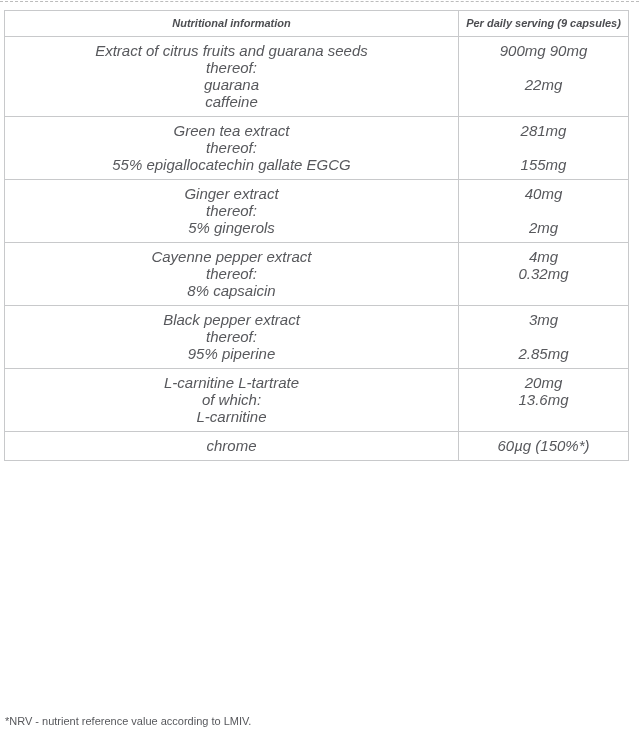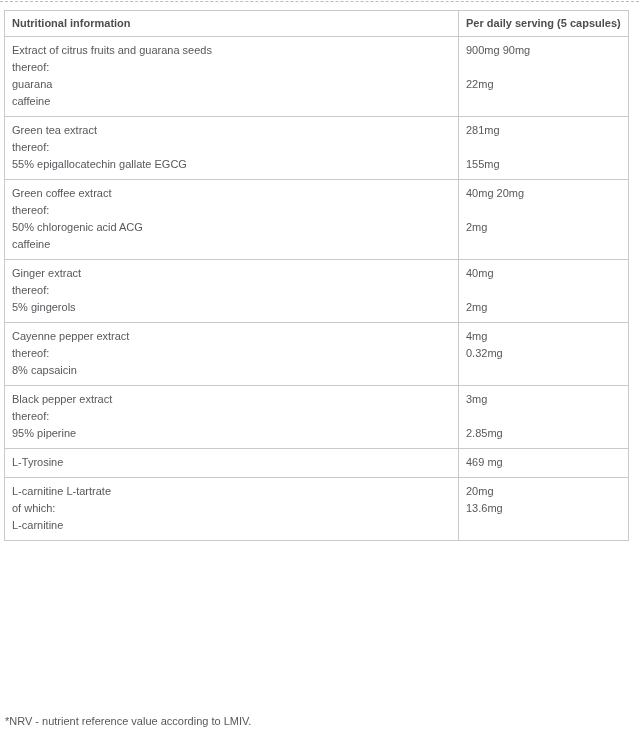--- a/index.html
+++ b/index.html
@@ -28,33 +28,34 @@
     top: 10px;
     left: 4px;
     width: 624px;
     border-collapse: collapse;
     table-layout: fixed;
   }
   table.nutrition th,
   table.nutrition td {
     border: 1px solid #c8c9cb;
     vertical-align: top;
-    text-align: left;
+    text-align: center;
+    font-style: italic;
   }
   table.nutrition th {
     font-size: 11px;
     font-weight: bold;
     color: #4d4e52;
     padding: 4px 7px;
     line-height: 17px;
     white-space: nowrap;
     overflow: hidden;
   }
   table.nutrition td {
-    font-size: 11px;
+    font-size: 15px;
     font-weight: normal;
     color: #57585c;
     padding: 5px 7px 6px 7px;
   }
   .line {
     height: 17px;
     line-height: 17px;
     white-space: nowrap;
     overflow: visible;
   }
@@ -75,21 +76,21 @@
   <div class="top-dashed-rule"></div>
 
   <table class="nutrition">
     <colgroup>
       <col style="width:454px">
       <col style="width:170px">
     </colgroup>
     <thead>
       <tr>
         <th>Nutritional information</th>
-        <th>Per daily serving (5 capsules)</th>
+        <th>Per daily serving (9 capsules)</th>
       </tr>
     </thead>
     <tbody>
         <tr>
           <td>
             <div class="line">Extract of citrus fruits and guarana seeds</div>
             <div class="line">thereof:</div>
             <div class="line">guarana</div>
             <div class="line">caffeine</div>
           </td>
@@ -103,34 +104,20 @@
         <tr>
           <td>
             <div class="line">Green tea extract</div>
             <div class="line">thereof:</div>
             <div class="line">55% epigallocatechin gallate EGCG</div>
           </td>
           <td>
             <div class="line">281mg</div>
             <div class="line"></div>
             <div class="line">155mg</div>
-          </td>
-        </tr>
-        <tr>
-          <td>
-            <div class="line">Green coffee extract</div>
-            <div class="line">thereof:</div>
-            <div class="line">50% chlorogenic acid ACG</div>
-            <div class="line">caffeine</div>
-          </td>
-          <td>
-            <div class="line">40mg 20mg</div>
-            <div class="line"></div>
-            <div class="line">2mg</div>
-            <div class="line"></div>
           </td>
         </tr>
         <tr>
           <td>
             <div class="line">Ginger extract</div>
             <div class="line">thereof:</div>
             <div class="line">5% gingerols</div>
           </td>
           <td>
             <div class="line">40mg</div>
@@ -157,36 +144,36 @@
             <div class="line">95% piperine</div>
           </td>
           <td>
             <div class="line">3mg</div>
             <div class="line"></div>
             <div class="line">2.85mg</div>
           </td>
         </tr>
         <tr>
           <td>
-            <div class="line">L-Tyrosine</div>
-          </td>
-          <td>
-            <div class="line">469 mg</div>
-          </td>
-        </tr>
-        <tr>
-          <td>
             <div class="line">L-carnitine L-tartrate</div>
             <div class="line">of which:</div>
             <div class="line">L-carnitine</div>
           </td>
           <td>
             <div class="line">20mg</div>
             <div class="line">13.6mg</div>
             <div class="line"></div>
           </td>
         </tr>
+        <tr>
+          <td>
+            <div class="line">chrome</div>
+          </td>
+          <td>
+            <div class="line">60µg (150%*)</div>
+          </td>
+        </tr>
       </tbody>
   </table>
 
   <div class="footnote" style="top:714px;">*NRV - nutrient reference value according to LMIV.</div>
 
 </div>
 
 </body></html>

